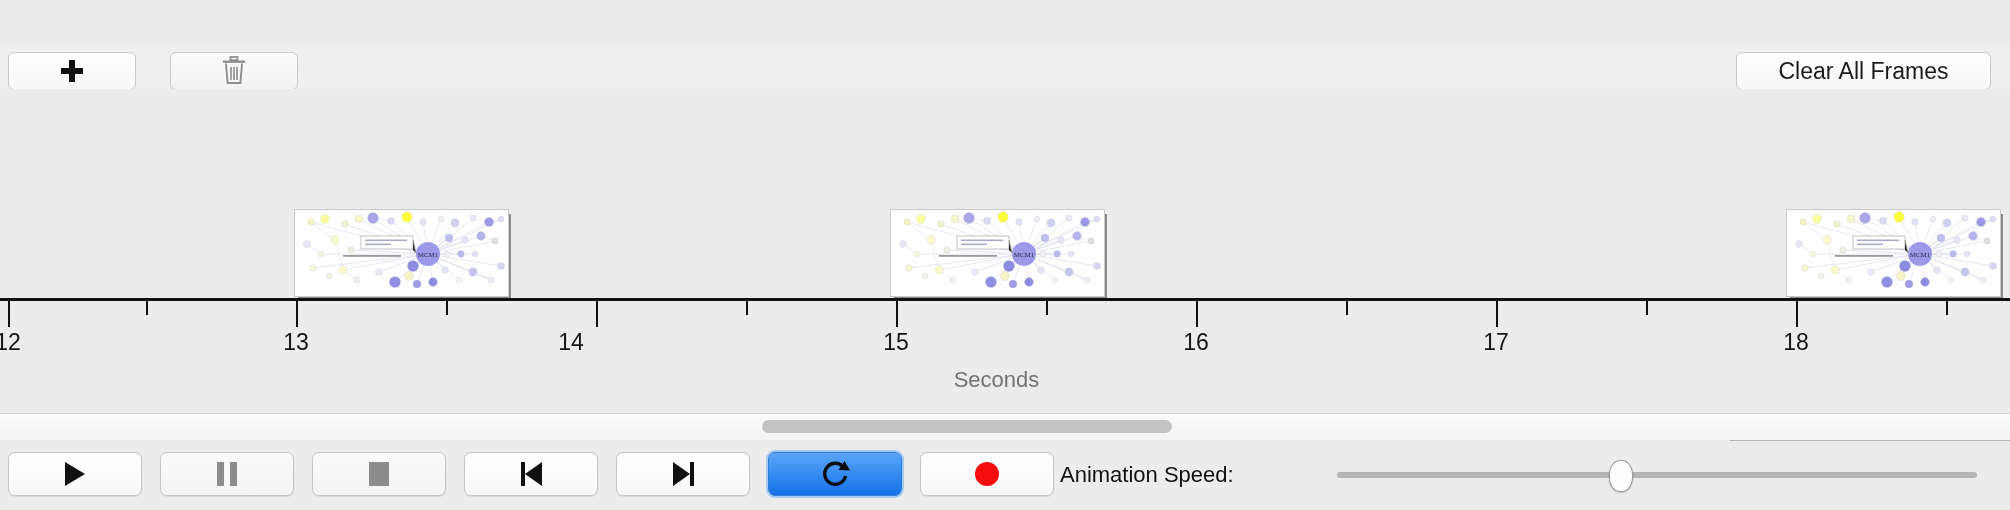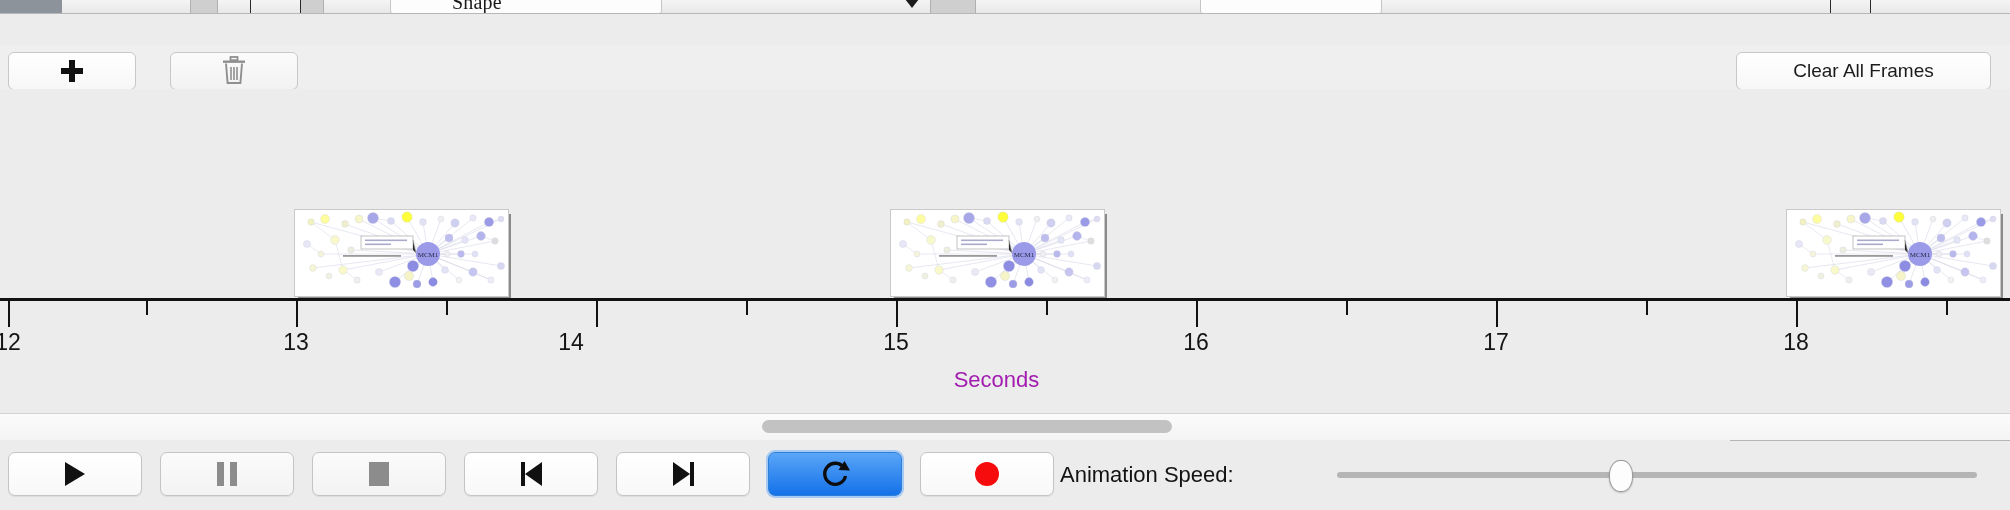--- a/index.html
+++ b/index.html
@@ -124,21 +124,21 @@
     align-items: center;
     justify-content: center;
     cursor: default;
   }
   .btn.dim {
     background: linear-gradient(#fbfbfb, #f2f2f2);
   }
   #add-frame-button   { left: 8px;  top: 7px; width: 128px; height: 38px; }
   #delete-frame-button{ left: 170px;top: 7px; width: 128px; height: 38px; }
   #clear-all-button   { left: 1736px; top: 7px; width: 255px; height: 38px;
-                        font-size: 19px; color: #1b1b1b; }
+                        font-size: 23px; color: #1b1b1b; }
 
   .plus-icon {
     position: relative;
     width: 22px; height: 22px;
   }
   .plus-icon::before, .plus-icon::after {
     content: "";
     position: absolute;
     background: #111;
   }
@@ -195,21 +195,21 @@
     color: #141414;
     transform: translateX(-50%);
     white-space: nowrap;
   }
   .axis-title {
     position: absolute;
     top: 278px;
     width: 1993px;
     text-align: center;
     font-size: 22px;
-    color: #a21caf;
+    color: #737373;
   }
 
   
   .hscroll {
     position: absolute;
     left: 0; top: 413px;
     width: 2010px; height: 26px;
     background: linear-gradient(#fbfbfb, #f4f4f4);
     border-top: 1px solid #d3d3d3;
     border-bottom: 1px solid #b6b6b6;
@@ -300,34 +300,20 @@
     background: #fdfdfd;
     border: 1px solid #9a9a9a;
     box-shadow: 0 1px 2px rgba(0,0,0,.2);
   }
 </style>
 </head>
 <body>
 
 <div id="app">
 
-  <div class="bg-strip">
-    <div class="bg-dark"></div>
-    <div class="bg-gray" style="left:190px;width:26px;"></div>
-    <div class="bg-gray" style="left:300px;width:22px;"></div>
-    <div class="bg-tab" style="left:390px;width:270px;"></div>
-    <div class="bg-tab" style="left:1200px;width:180px;"></div>
-    <div class="bg-tick" style="left:250px;"></div>
-    <div class="bg-tick" style="left:300px;"></div>
-    <div class="bg-caret"></div>
-    <div class="bg-gray" style="left:930px;width:44px;"></div>
-    <div class="bg-word">Shape</div>
-    <div class="bg-tick" style="left:1830px;"></div>
-    <div class="bg-tick" style="left:1870px;"></div>
-  </div>
 
 
   <div class="toolbar">
     <div class="btn" id="add-frame-button">
       <span class="plus-icon"></span>
     </div>
     <div class="btn dim" id="delete-frame-button">
       <svg width="26" height="30" viewBox="0 0 26 30">
         <rect x="2" y="4.5" width="22" height="2.4" fill="#8f8f8f"></rect>
         <rect x="9.5" y="1" width="7" height="3.2" fill="none" stroke="#8f8f8f" stroke-width="1.8"></rect>

